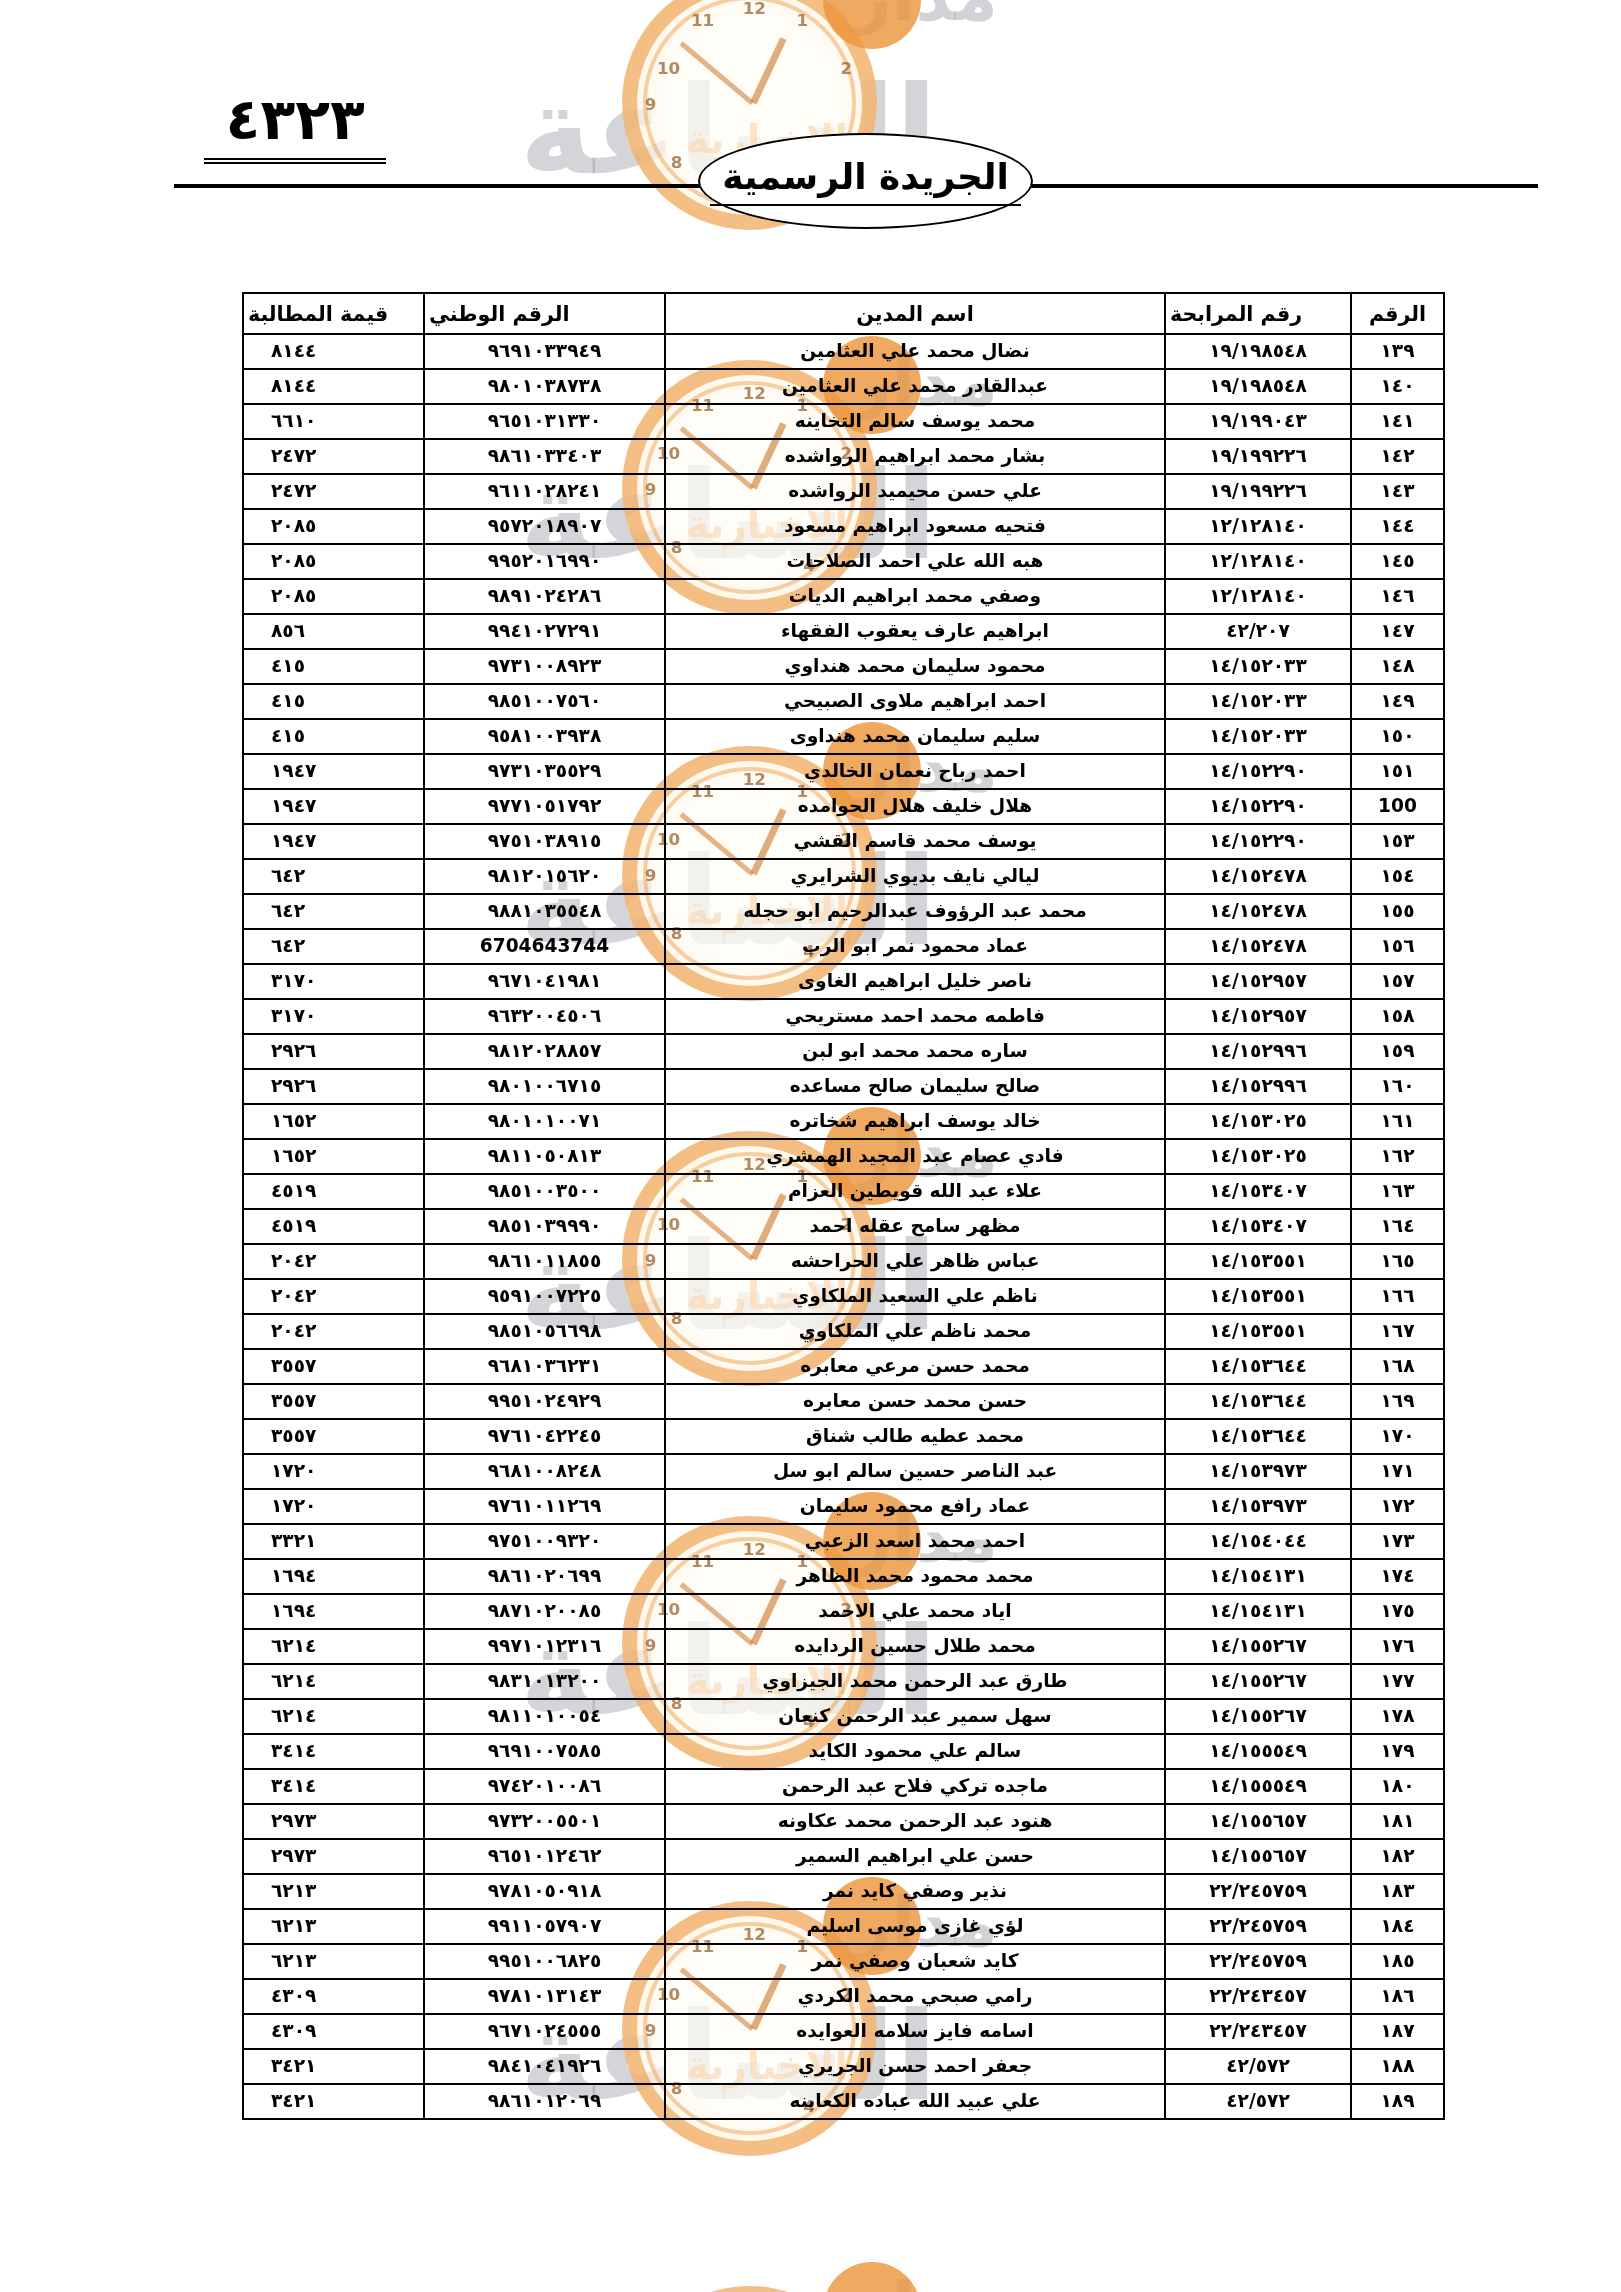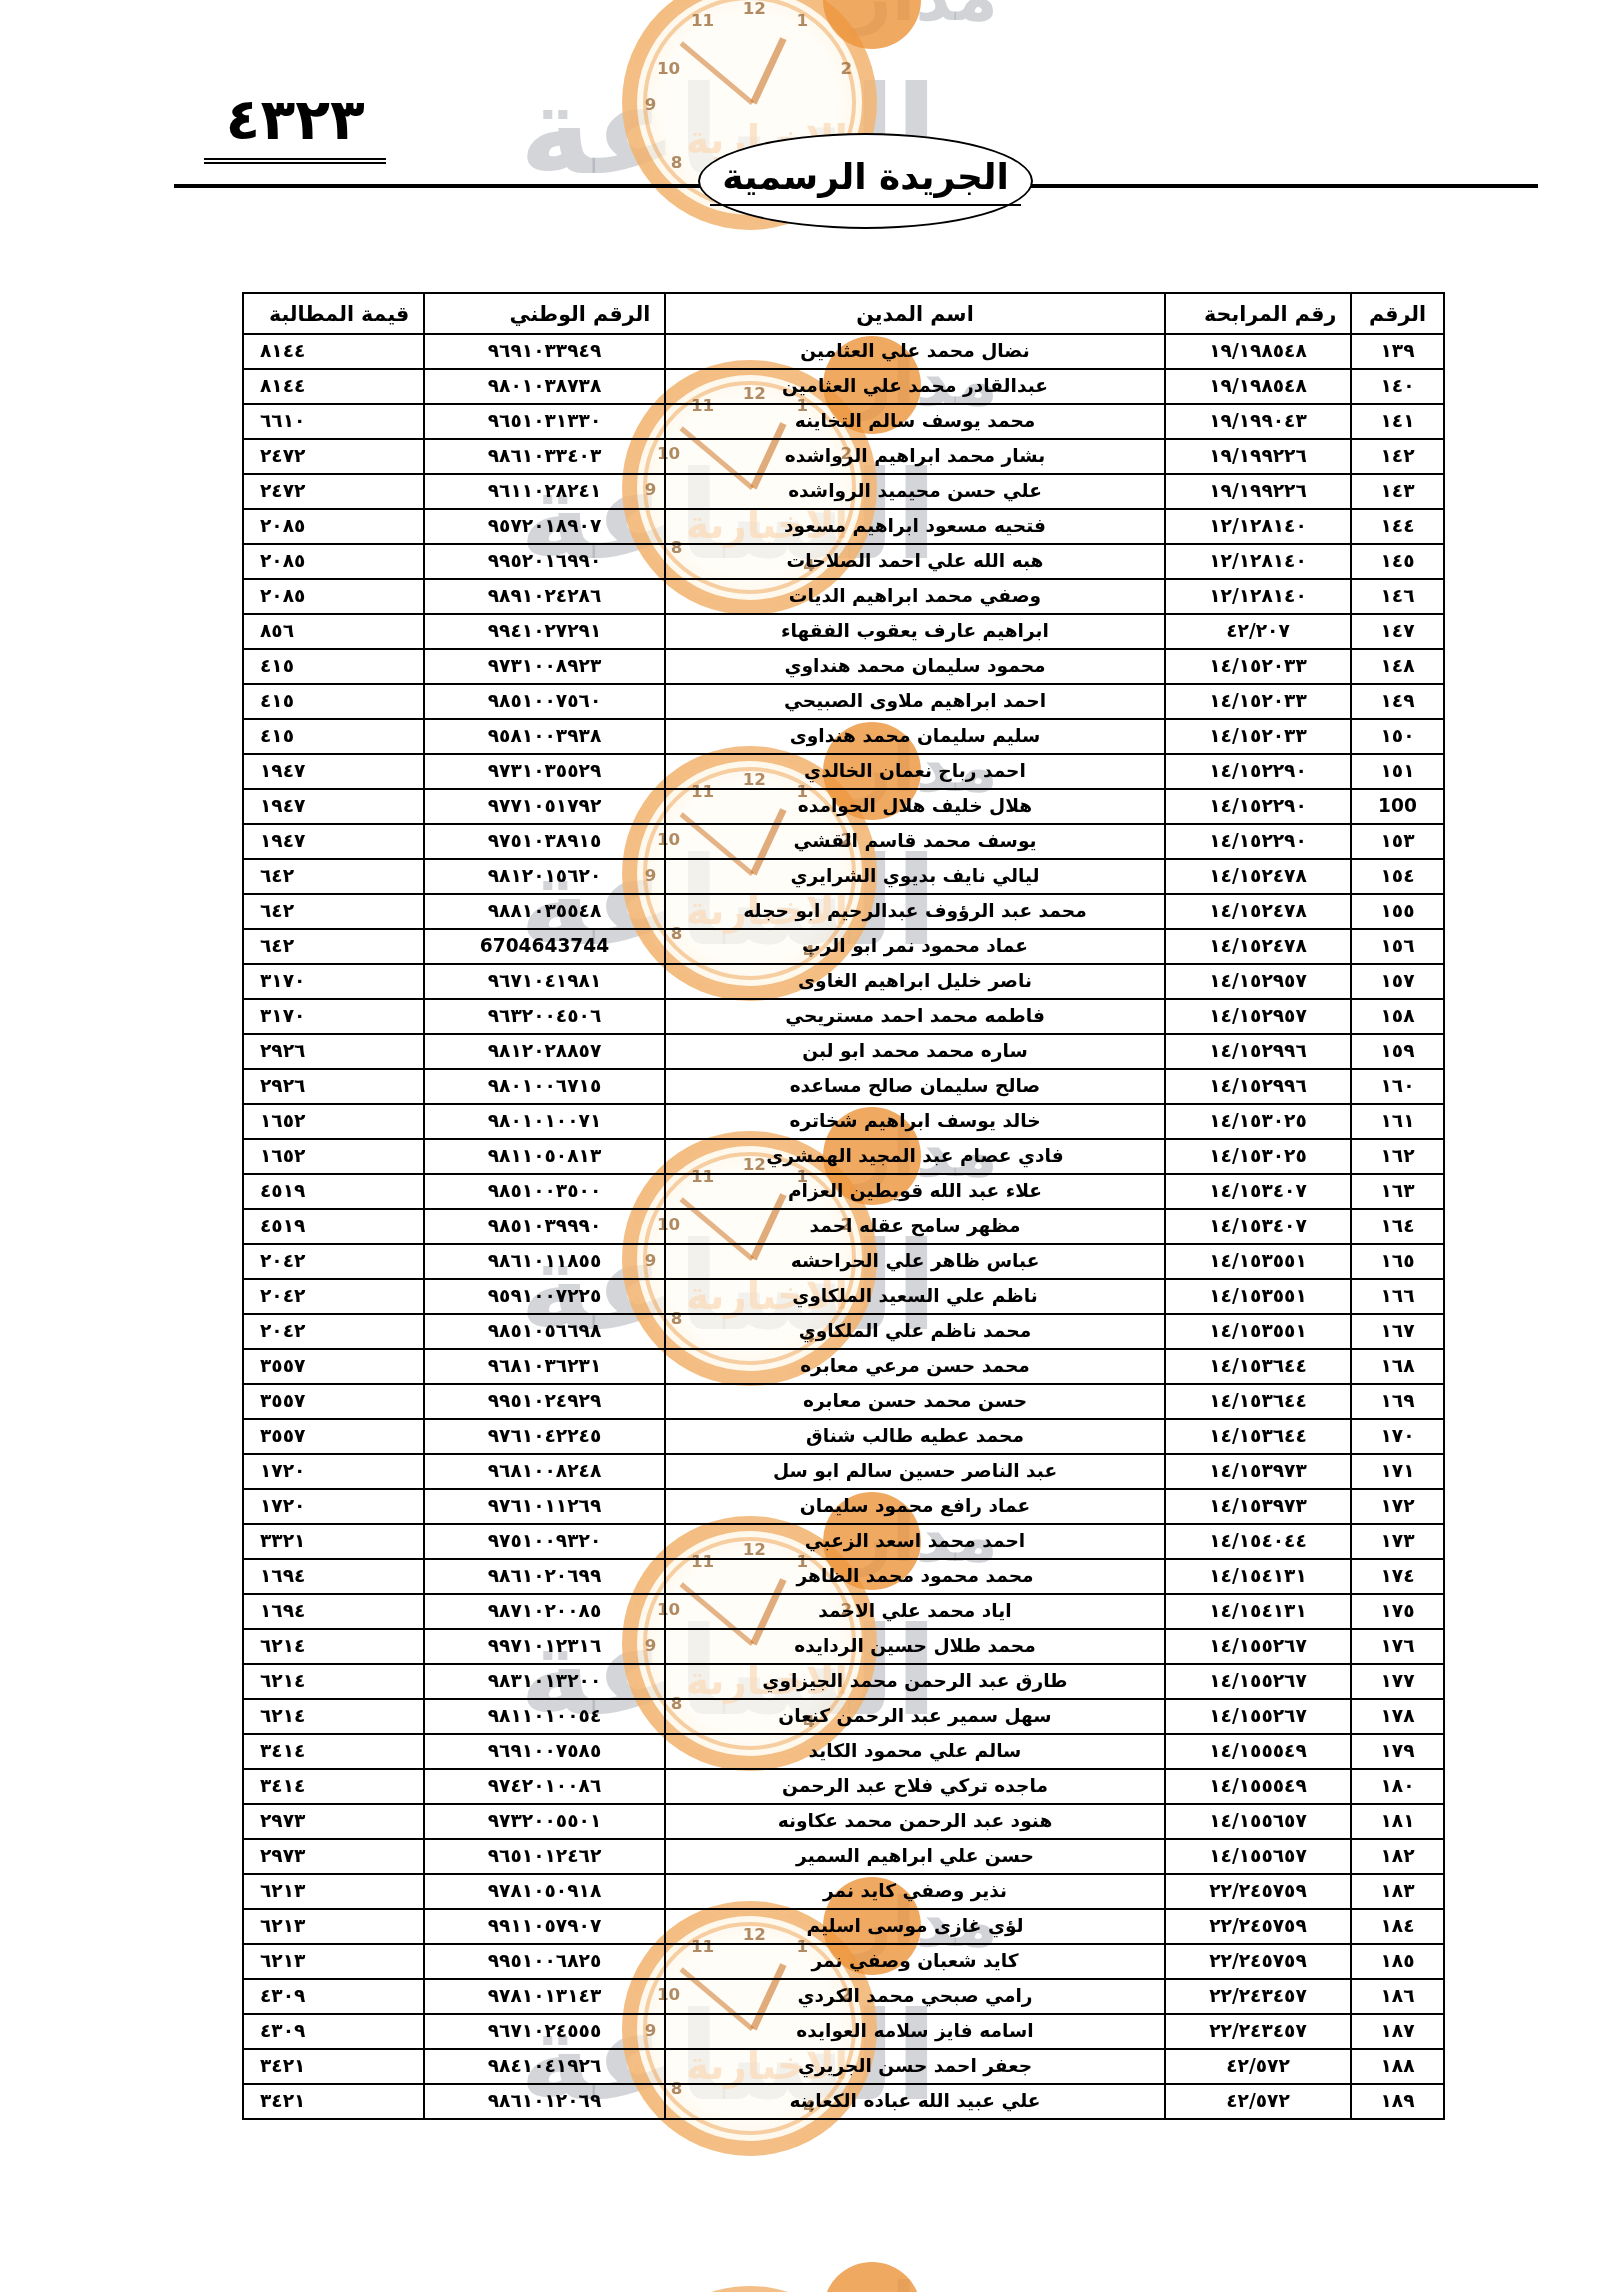--- a/index.html
+++ b/index.html
@@ -86,24 +86,24 @@
     white-space:nowrap;
   }
 
   table.gazette {
     position:absolute; left:242px; top:292px; width:1202px;
     border-collapse:collapse; table-layout:fixed; background:transparent;
   }
   table.gazette th, table.gazette td {
     border:2px solid #000; font-weight:bold; overflow:hidden; white-space:nowrap;
   }
-  table.gazette th { height:39px; font-size:20.6px; text-align:right; padding:0 13.7px 0 3.9px; }
+  table.gazette th { height:39px; font-size:20.6px; text-align:left; padding:0 13.7px 0 3.9px; }
   table.gazette th[data-col="debtor"], table.gazette th[data-col="serial"] { text-align:center; padding:0 3.9px; }
   table.gazette td { height:33px; font-size:18.6px; line-height:1; text-align:center; padding:0 5.9px; }
-  table.gazette td[data-field="amount"] { text-align:left; padding-left:16px; }
+  table.gazette td[data-field="amount"] { text-align:left; padding-left:27px; }
   col.c-no   { width:93px; }
   col.c-case { width:186px; }
   col.c-name { width:500px; }
   col.c-nid  { width:241px; }
   col.c-amt  { width:181px; }
 </style>
 </head>
 <body>
 
 <div class="page">

